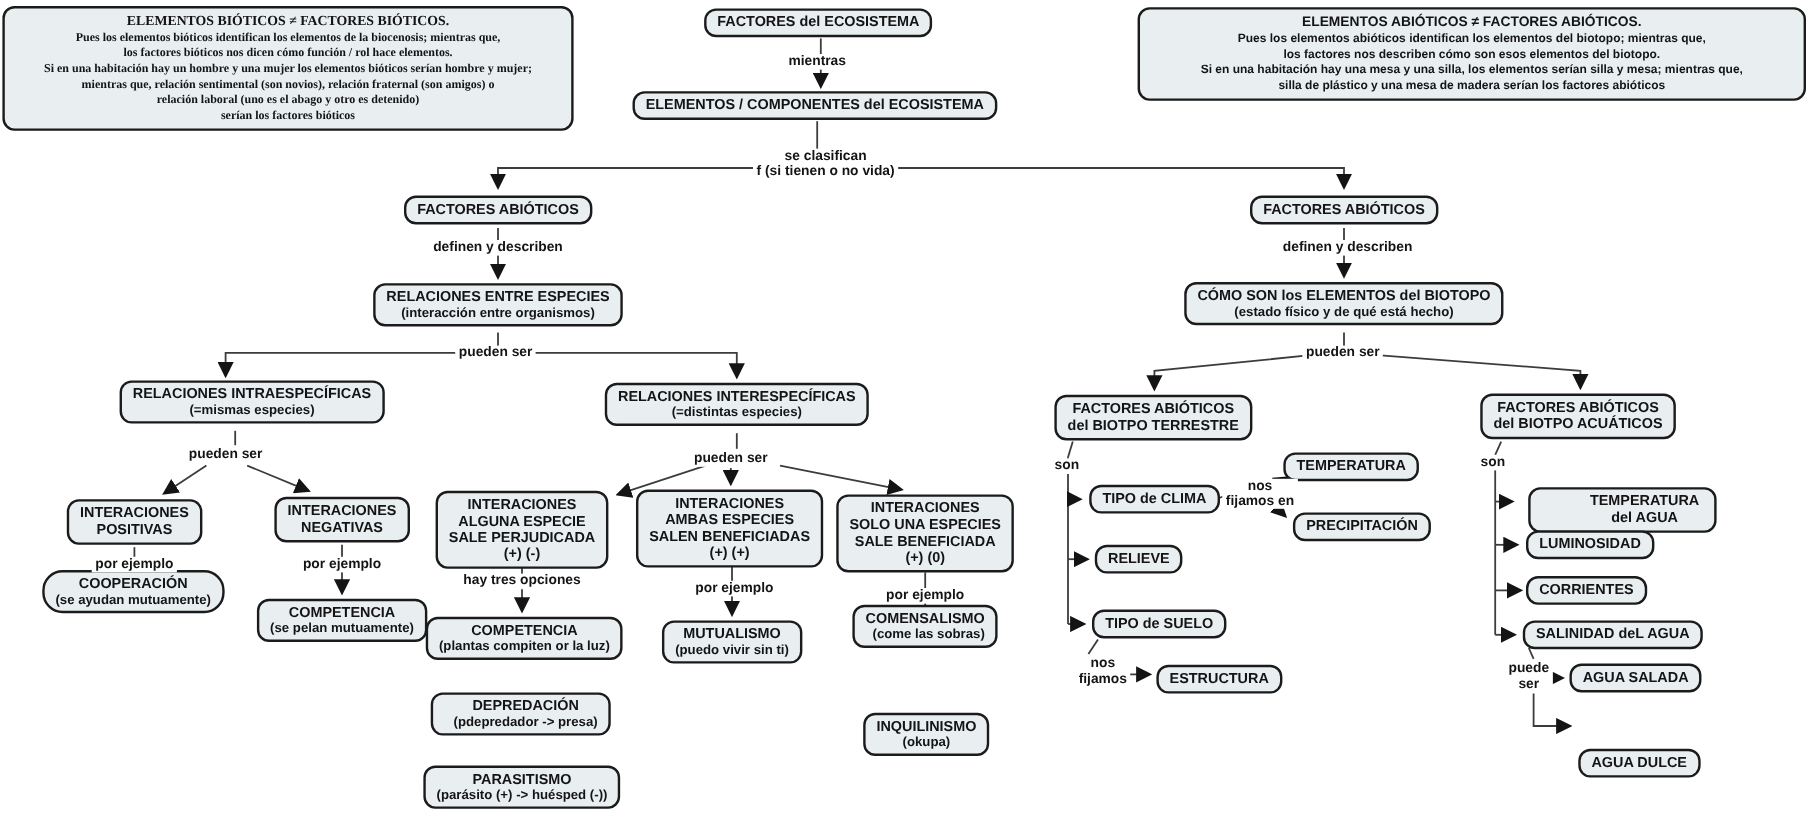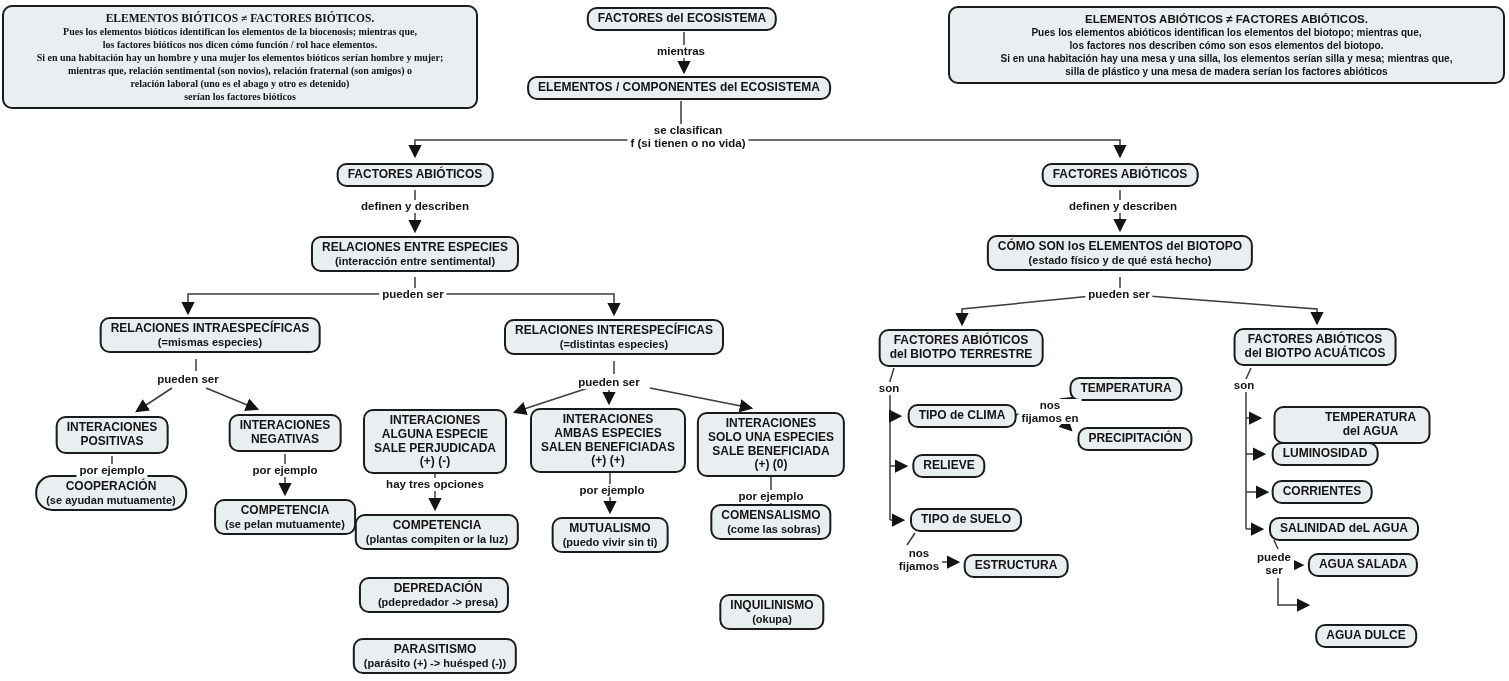--- a/index.html
+++ b/index.html
@@ -100,21 +100,21 @@
       <span class="t">FACTORES del ECOSISTEMA</span>
     </div>
   <div class="node" style="left:679px;top:76px;">
       <span class="t">ELEMENTOS / COMPONENTES del ECOSISTEMA</span>
     </div>
   <div class="node" style="left:415px;top:163px;">
       <span class="t">FACTORES ABIÓTICOS</span>
     </div>
   <div class="node" style="left:415px;top:236px;">
       <span class="t">RELACIONES ENTRE ESPECIES</span>
-      <span class="s">(interacción entre sentimental)</span>
+      <span class="s">(interacción entre organismos)</span>
     </div>
   <div class="node" style="left:210px;top:317px;">
       <span class="t">RELACIONES INTRAESPECÍFICAS</span>
       <span class="s">(=mismas especies)</span>
     </div>
   <div class="node" style="left:614px;top:319px;">
       <span class="t">RELACIONES INTERESPECÍFICAS</span>
       <span class="s">(=distintas especies)</span>
     </div>
   <div class="node" style="left:112px;top:416px;">

